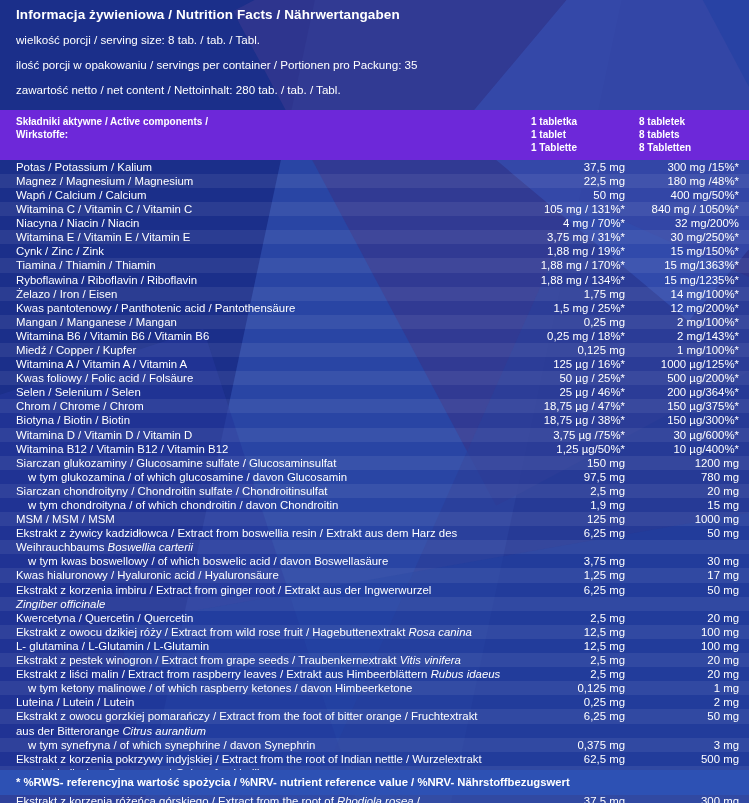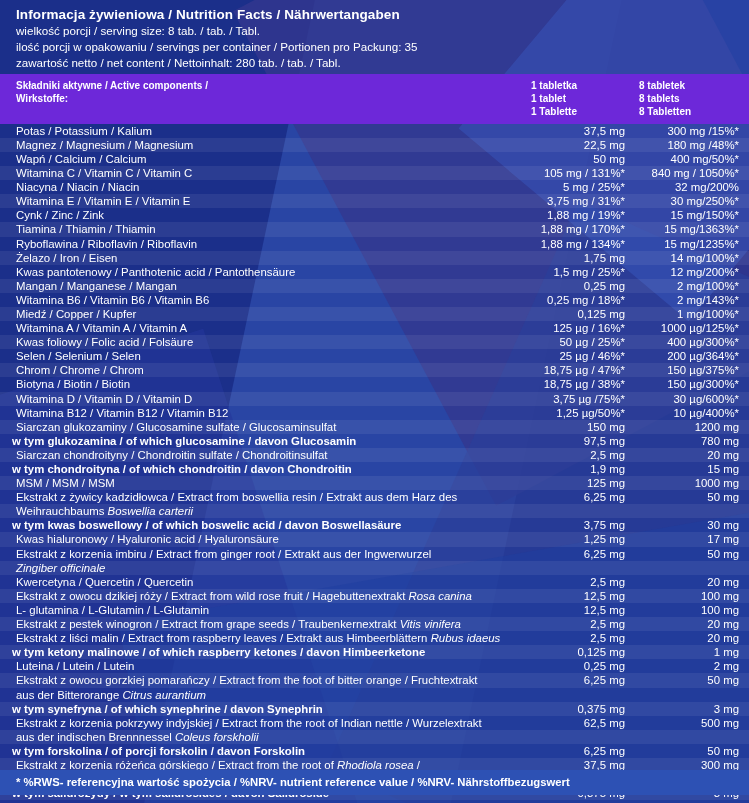--- a/index.html
+++ b/index.html
@@ -84,21 +84,21 @@
     padding: 6px 10px 2px 16px;
   }
   .head .title {
     font-weight: bold;
     font-size: 13.5px;
     letter-spacing: .1px;
     margin-bottom: 1px;
   }
   .head .sub {
     font-size: 11.6px;
-    margin: 1px 0;
+    margin: 10px 0;
     white-space: nowrap;
   }
 
   table.facts {
     width: 100%;
     border-collapse: collapse;
     table-layout: fixed;
   }
   table.facts col.c1 { width: 527px; }
   table.facts col.c2 { width: 108px; }
@@ -131,22 +131,21 @@
   }
   tbody td.num {
     text-align: right;
     padding-left: 4px;
     padding-right: 10px;
   }
   tbody tr.alt td {
     background: rgba(255,255,255,0.07);
   }
   tbody tr.sub td.name {
-    padding-left: 12px;
-    font-weight: bold;
+    padding-left: 28px;
   }
   tbody td .it {
     font-style: italic;
   }
 
   .footer {
     position: absolute;
     left: 0;
     bottom: 8px;
     width: 749px;
@@ -219,21 +218,21 @@
           <td class="num">50 mg</td>
           <td class="num">400 mg/50%*</td>
         </tr>
         <tr class="alt">
           <td class="name">Witamina C / Vitamin C / Vitamin C</td>
           <td class="num">105 mg / 131%*</td>
           <td class="num">840 mg / 1050%*</td>
         </tr>
         <tr>
           <td class="name">Niacyna / Niacin / Niacin</td>
-          <td class="num">5 mg / 25%*</td>
+          <td class="num">4 mg / 70%*</td>
           <td class="num">32 mg/200%</td>
         </tr>
         <tr class="alt">
           <td class="name">Witamina E / Vitamin E / Vitamin E</td>
           <td class="num">3,75 mg / 31%*</td>
           <td class="num">30 mg/250%*</td>
         </tr>
         <tr>
           <td class="name">Cynk / Zinc / Zink</td>
           <td class="num">1,88 mg / 19%*</td>
@@ -275,21 +274,21 @@
           <td class="num">1 mg/100%*</td>
         </tr>
         <tr>
           <td class="name">Witamina A / Vitamin A / Vitamin A</td>
           <td class="num">125 µg / 16%*</td>
           <td class="num">1000 µg/125%*</td>
         </tr>
         <tr class="alt">
           <td class="name">Kwas foliowy / Folic acid / Folsäure</td>
           <td class="num">50 µg / 25%*</td>
-          <td class="num">400 µg/300%*</td>
+          <td class="num">500 µg/200%*</td>
         </tr>
         <tr>
           <td class="name">Selen / Selenium / Selen</td>
           <td class="num">25 µg / 46%*</td>
           <td class="num">200 µg/364%*</td>
         </tr>
         <tr class="alt">
           <td class="name">Chrom / Chrome / Chrom</td>
           <td class="num">18,75 µg / 47%*</td>
           <td class="num">150 µg/375%*</td>

